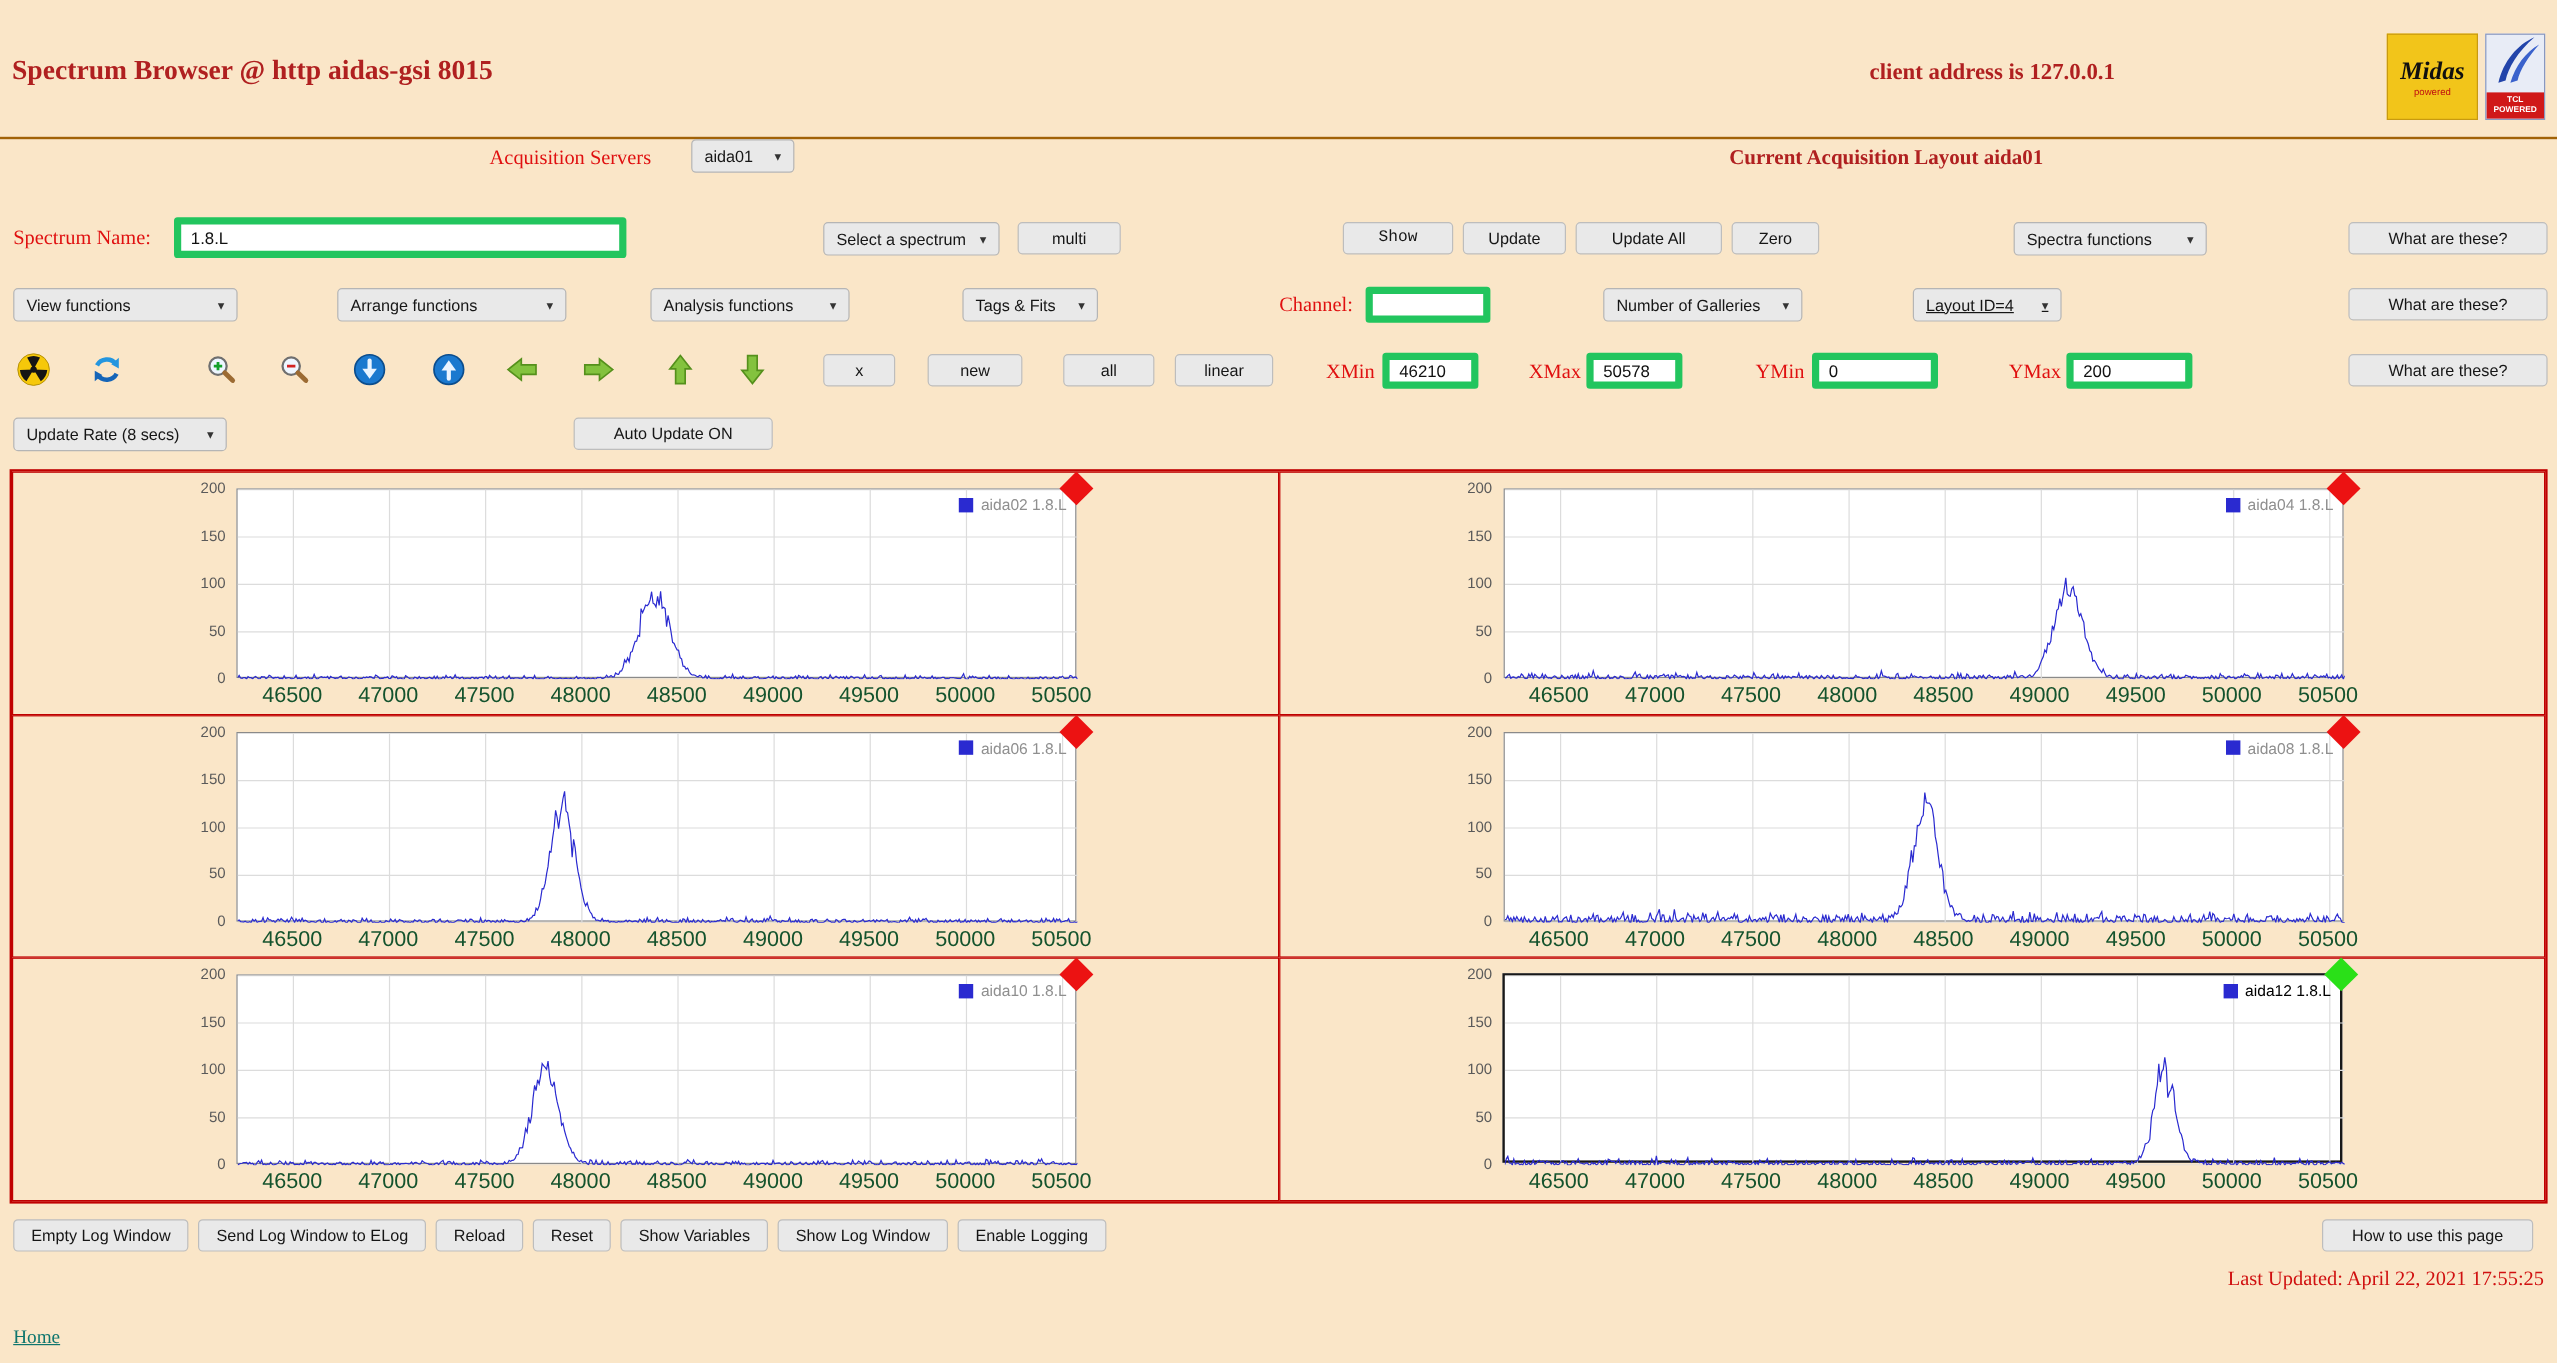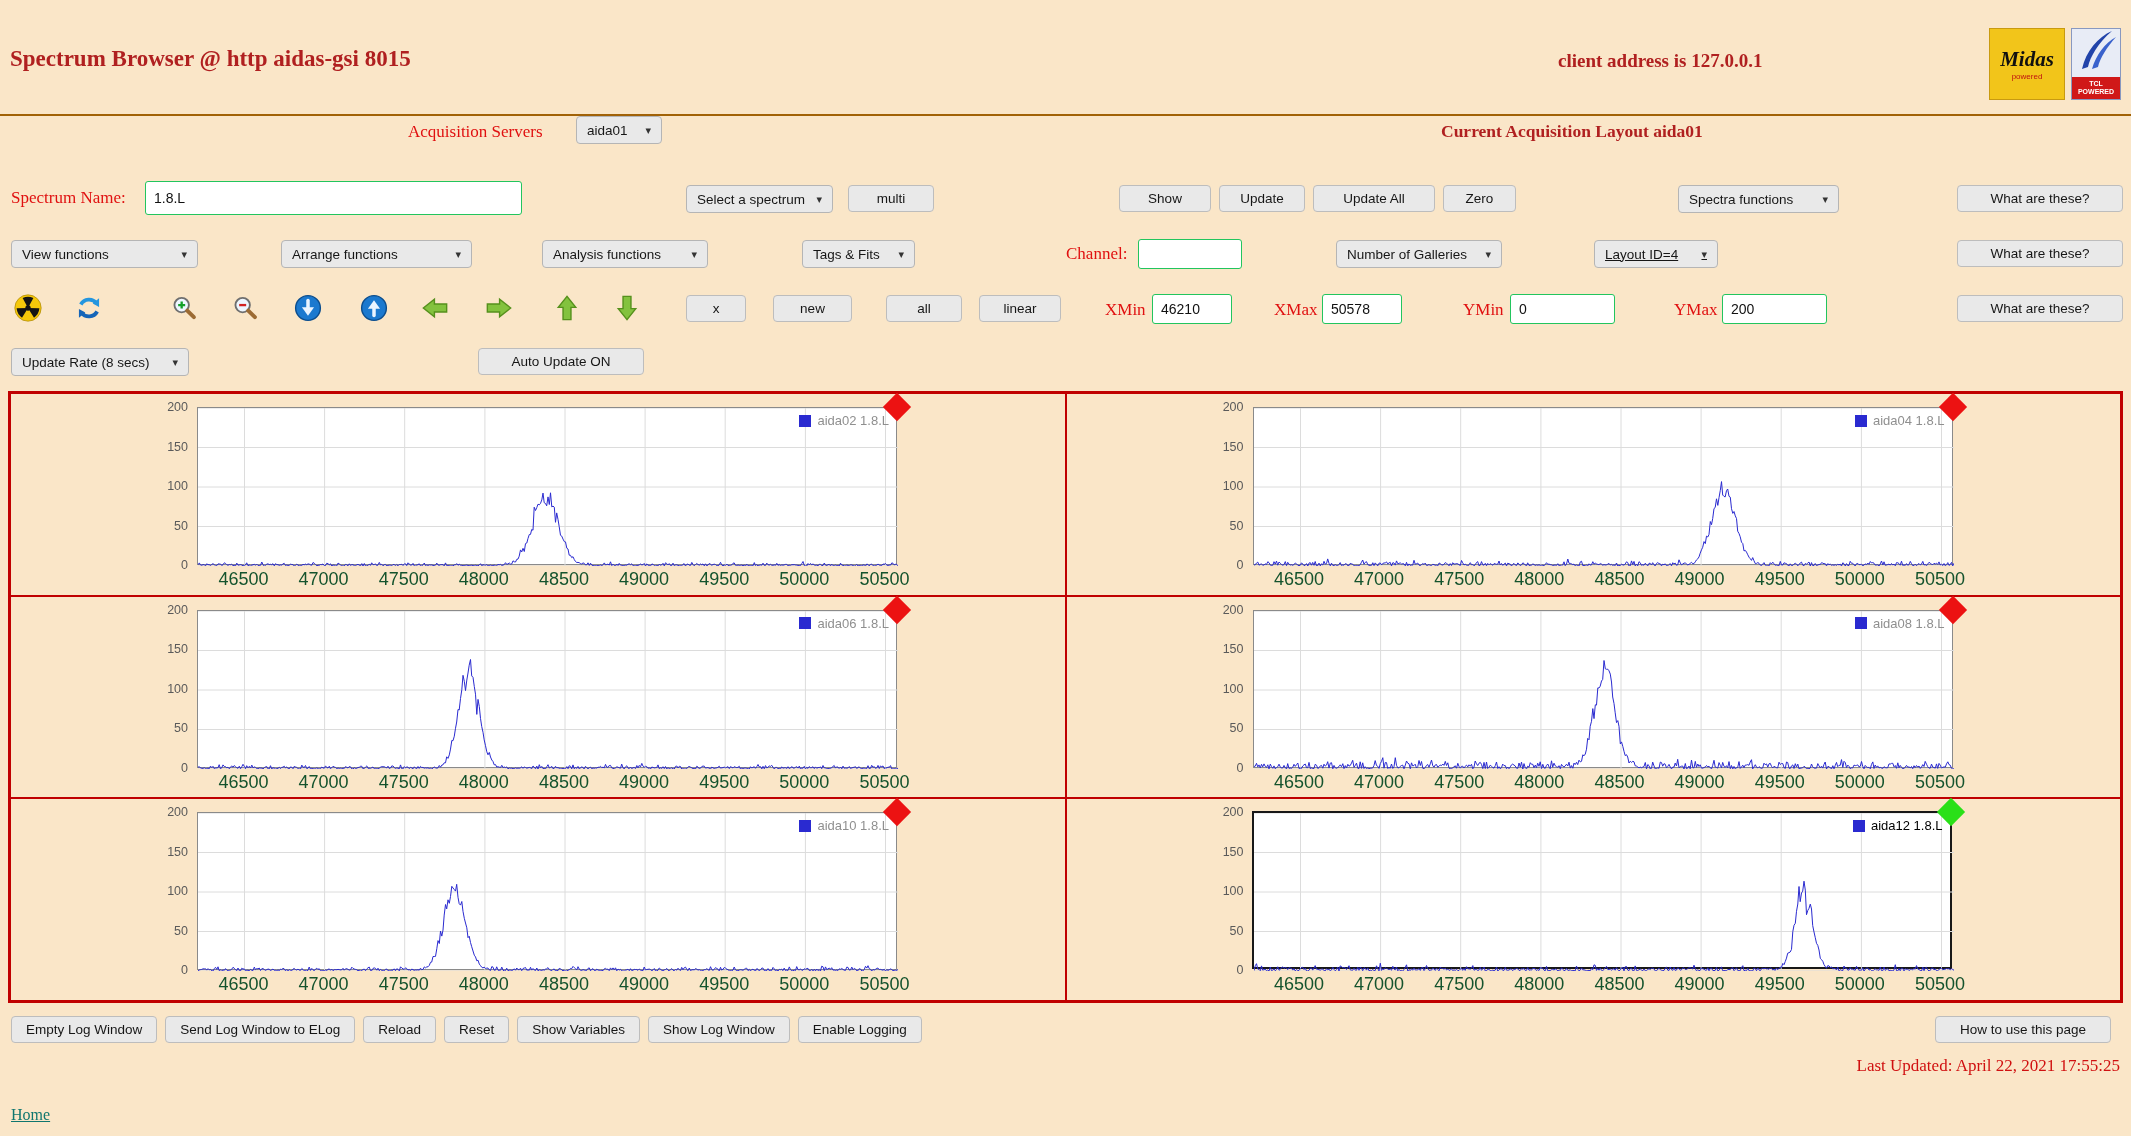--- a/index.html
+++ b/index.html
@@ -24,21 +24,21 @@
     white-space:nowrap;
   }
   .select {
     display:inline-flex; align-items:center;
     background:#e9e9e9; border:1px solid #b5b5b5; border-radius:4px;
     height:28px; padding:0 10px; font-size:13.5px; color:#161616; cursor:pointer;
     white-space:nowrap;
   }
   .select::after { content:"▾"; font-size:11px; color:#333; margin-left:auto; padding-left:9px; }
   .inp {
-    background:#fff; border:1px solid #22c55e; border-radius:3px;
+    background:#fff; border:6px solid #22c55e; border-radius:3px;
     height:30px; padding:0 8px; font-size:14px; color:#111;
     font-family:"Liberation Sans", sans-serif;
   }
 
   
   #rowA { top:0; left:0; width:2131px; height:96px; border-bottom:2px solid #a16207;margin-top:20px; }
   #page-title { left:10px; top:26px; font-size:23px; }
   #client-address { left:1558px; top:30px; font-size:19px; }
   #logos { right:10px; top:8px; display:flex; gap:6px; }
   .midas-logo { width:76px; height:72px; background:#f2c51a; border:1px solid #c89a10;
@@ -55,21 +55,21 @@
   #acq-label { left:408px; top:10px; }
   #acq-select { left:576px; top:4px; width:86px; }
   #acq-current { left:1441px; top:9px; font-size:17.5px; }
 
   
   #rowD { top:176px; left:0; width:2131px; height:46px; }
   #spname-label { left:11px; top:12px; }
   #spname-input { left:145px; top:5px; width:377px; height:34px; }
   #sel-spectrum { left:686px; top:9px; width:147px; }
   #btn-multi { left:848px; top:9px; width:86px; }
-  #btn-show { left:1119px; top:9px; width:92px; }
+  #btn-show { left:1119px; top:9px; width:92px;font-family:Liberation Mono, monospace; }
   #btn-update { left:1219px; top:9px; width:86px; }
   #btn-update-all { left:1313px; top:9px; width:122px; }
   #btn-zero { left:1443px; top:9px; width:73px; }
   #sel-spectra-fn { left:1678px; top:9px; width:161px; }
   .what-btn { right:8px; width:166px; }
   #what1 { top:9px; }
 
   
   #rowE { top:232px; left:0; width:2131px; height:44px; }
   #sel-view { left:11px; top:8px; width:187px;align-items:center; }

